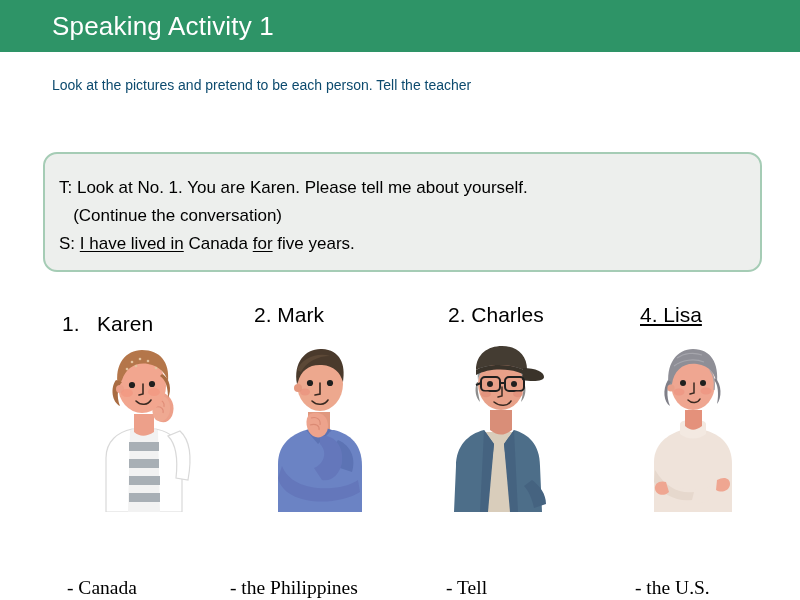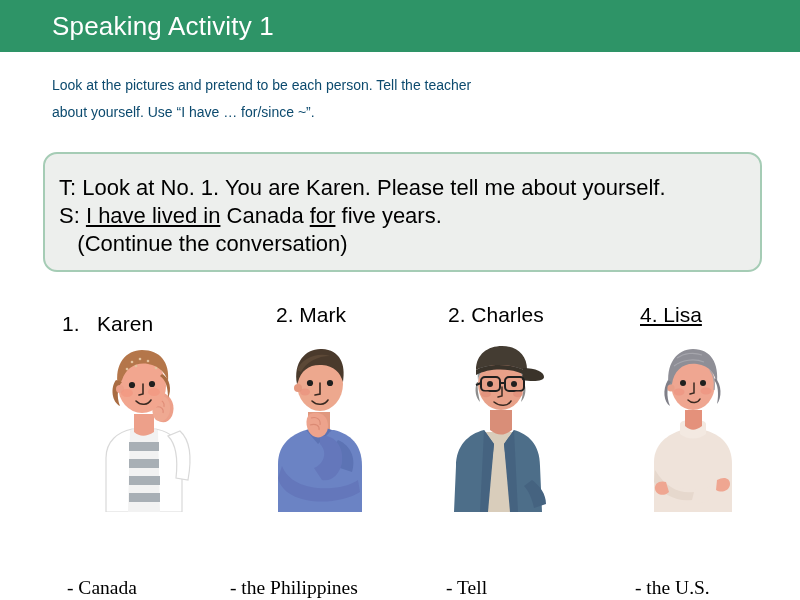--- a/index.html
+++ b/index.html
@@ -57,36 +57,36 @@
     height: 120px;
     box-sizing: border-box;
     background: #EDEFED;
     border: 2px solid #A5CCB5;
     border-radius: 14px;
   }
   #dialogue-lines {
     position: absolute;
     left: 14px;
     top: 20px;
-    font-size: 22px;
+    font-size: 17px;
     line-height: 28px;
   }
   #dialogue-lines .dline { display: block; white-space: pre; }
   #dialogue-lines u { text-decoration: underline; text-underline-offset: 2px; }
 
   
   .person-label {
     position: absolute;
     top: 301px;
     font-size: 21px;
     line-height: 27px;
     white-space: pre;
   }
   #label-1 { left: 62px; margin-top: 9px; }
-  #label-2 { left: 276px; }
+  #label-2 { left: 254px; }
   #label-3 { left: 448px; }
   #label-4 { left: 640px; text-decoration: underline; }
 
   .answers {
     position: absolute;
     top: 520px;
     font-size: 19.5px;
     line-height: 27px;
     white-space: pre;
   }
@@ -110,28 +110,27 @@
   .figure svg { display: block; width: 100%; height: 100%; }
 </style>
 </head>
 <body>
 
 <div id="header-bar"></div>
 <div id="page-title">Speaking Activity 1</div>
 
 <div id="instructions">
   <span class="line">Look at the pictures and pretend to be each person. Tell the teacher</span>
-  <span class="line">about yourself. Use “I have … for/since ~”.</span>
 </div>
 
 <div id="dialogue-box">
   <div id="dialogue-lines">
     <span class="dline">T: Look at No. 1. You are Karen. Please tell me about yourself.</span>
+    <span class="dline">   (Continue the conversation)</span>
     <span class="dline"><span>S: </span><u>I have lived in</u><span> Canada </span><u>for</u><span> five years.</span></span>
-    <span class="dline">   (Continue the conversation)</span>
   </div>
 </div>
 
 <div class="person-label" id="label-1">1.   Karen</div>
 <div class="person-label" id="label-2">2. Mark</div>
 <div class="person-label" id="label-3">2. Charles</div>
 <div class="person-label" id="label-4">4. Lisa</div>
 
 <div class="figure" id="figure-1">
   <svg viewBox="0 0 140 172" xmlns="http://www.w3.org/2000/svg">

